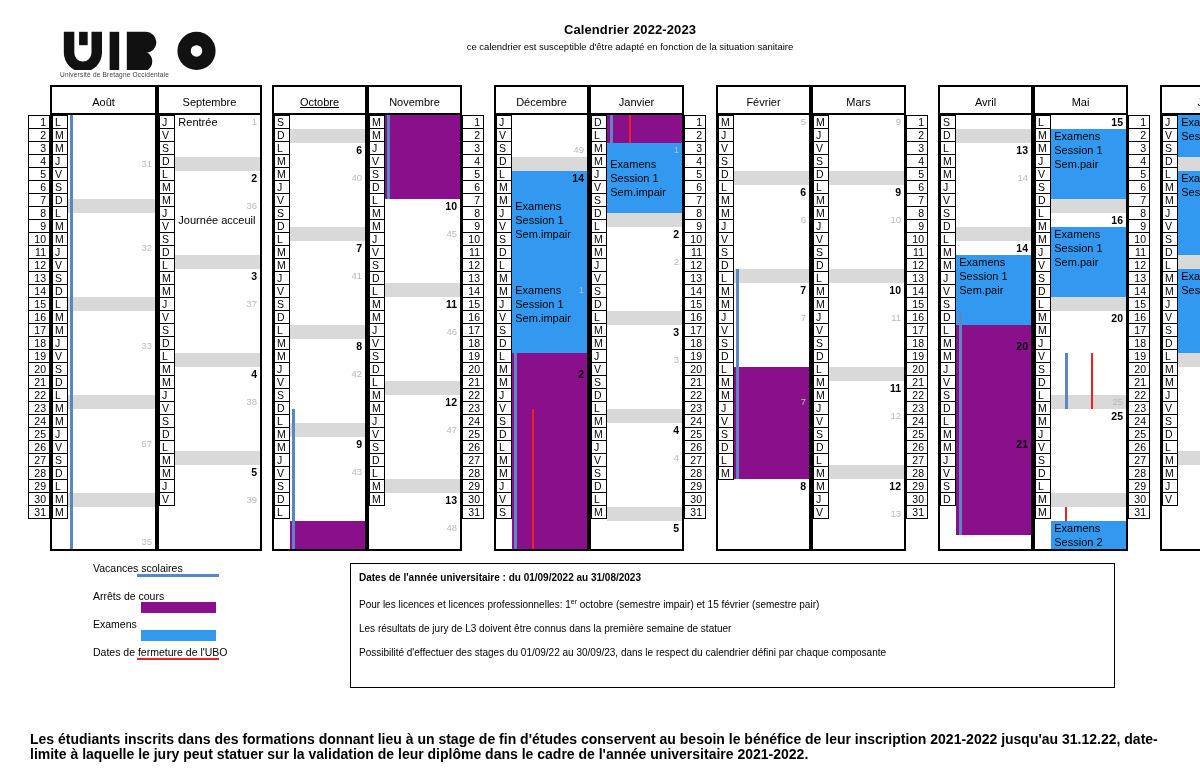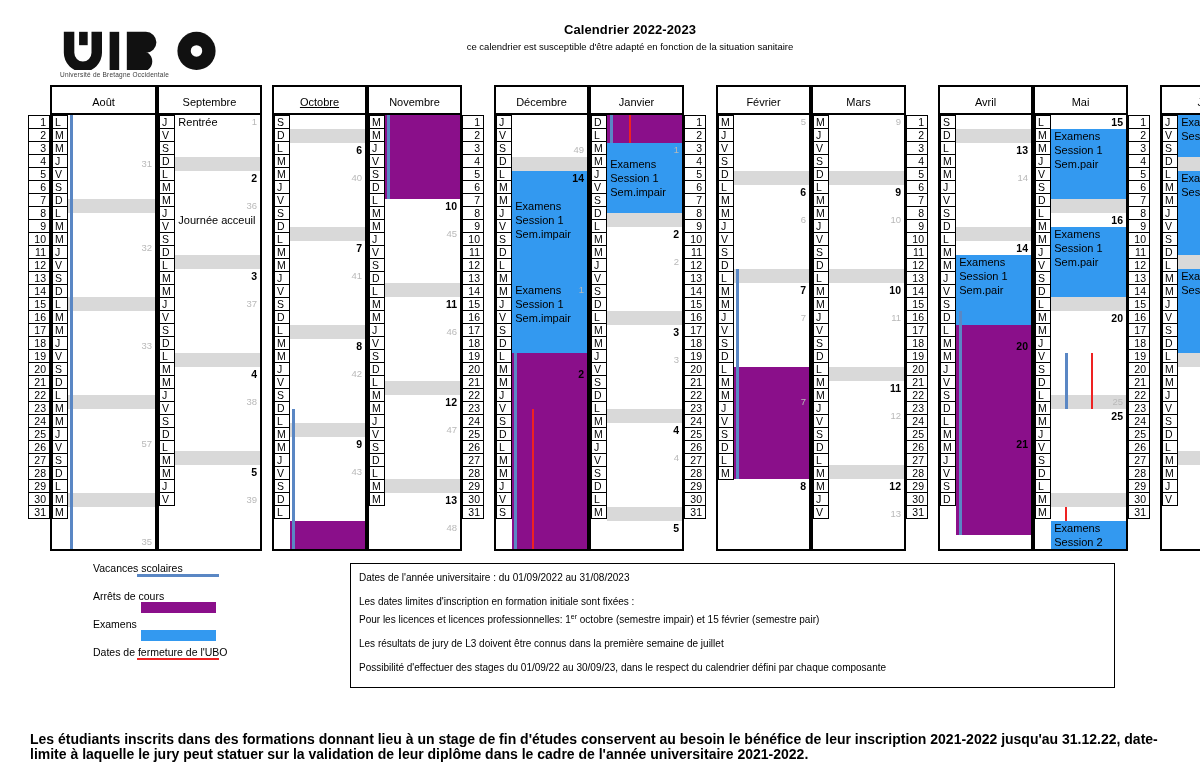--- a/index.html
+++ b/index.html
@@ -76,21 +76,21 @@
   .lg-row{display:flex;align-items:center;height:28px;flex-direction:column;}
   .lg-label{width:170px;font-size:10.5px;}
   .lg-swatch{height:11px;width:75px;}
   .lg-swatch.line{height:3px;width:82px;}
   .lg-swatch.thin{height:2px;width:82px;}
 
   
   #notes{position:absolute;left:350px;top:563px;width:765px;height:125px;
          border:1.5px solid #000;box-sizing:border-box;padding:6px 8px;
          font-size:10px;line-height:15px;}
-  #notes .b{font-weight:normal;}
+  #notes .b{font-weight:bold;}
   #notes .gap{height:9px;}
   sup{font-size:7px;}
 
   
   #footer{position:absolute;left:30px;top:732px;width:1150px;
           font-size:14px;font-weight:bold;line-height:15px;}
 </style>
 </head>
 <body>
 
@@ -1313,21 +1313,20 @@
   </div>
   <div class="lg-row">
     <span class="lg-label">Dates de fermeture de l'UBO</span>
     <span class="lg-swatch thin" style="background:#ee2222"></span>
   </div>
 </div>
 
 <div id="notes">
   <div class="b">Dates de l'année universitaire : du 01/09/2022 au 31/08/2023</div>
   <div class="gap"></div>
-  <div class="b">Les dates limites d'inscription en formation initiale sont fixées :</div>
   <div><span>Pour les licences et licences professionnelles: 1</span><sup>er</sup><span> octobre (semestre impair) et 15 février (semestre pair)</span></div>
   <div class="gap"></div>
-  <div>Les résultats de jury de L3 doivent être connus dans la première semaine de juillet</div>
+  <div>Les résultats de jury de L3 doivent être connus dans la première semaine de statuer</div>
   <div class="gap"></div>
   <div>Possibilité d'effectuer des stages du 01/09/22 au 30/09/23, dans le respect du calendrier défini par chaque composante</div>
 </div>
 
 <div id="footer">Les étudiants inscrits dans des formations donnant lieu à un stage de fin d'études conservent au besoin le bénéfice de leur inscription 2021-2022 jusqu'au 31.12.22, date-limite à laquelle le jury peut statuer sur la validation de leur diplôme dans le cadre de l'année universitaire 2021-2022.</div>
 
 </body></html>

